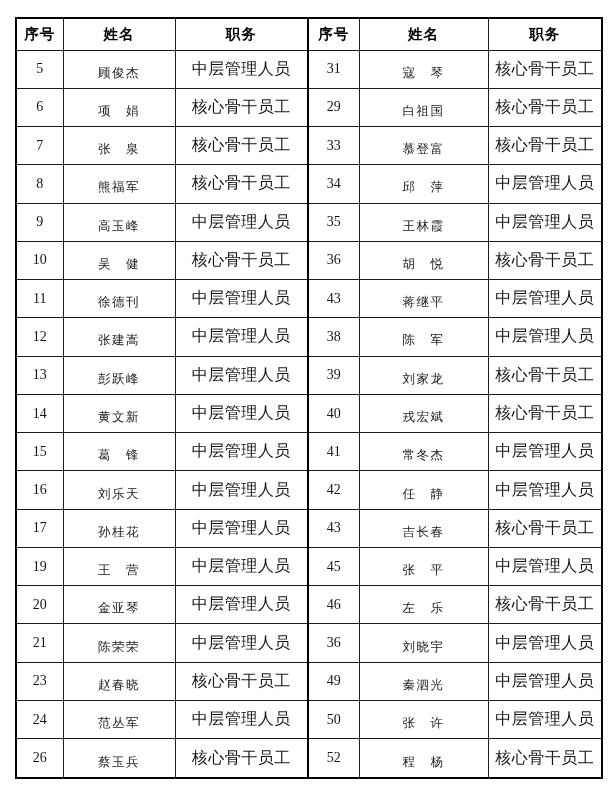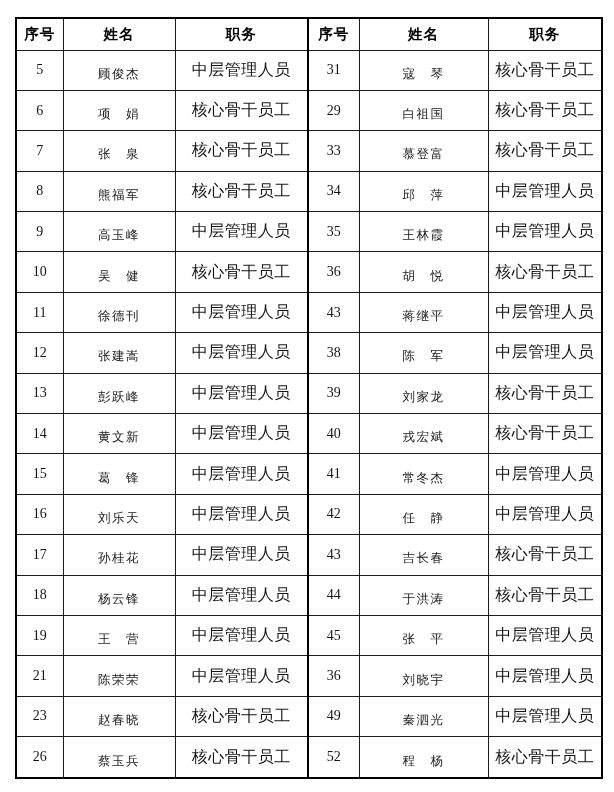--- a/index.html
+++ b/index.html
@@ -187,49 +187,57 @@
         </tr>
         <tr>
           <td class="c-no">17</td>
           <td class="c-name"><span class="nm">孙桂花</span></td>
           <td class="c-title">中层管理人员</td>
           <td class="c-no">43</td>
           <td class="c-name"><span class="nm">吉长春</span></td>
           <td class="c-title">核心骨干员工</td>
         </tr>
         <tr>
-          <td class="c-no">18</td>
-          <td class="c-name"><span class="nm">杨云锋</span></td>
-          <td class="c-title">中层管理人员</td>
-          <td class="c-no">44</td>
-          <td class="c-name"><span class="nm">于洪涛</span></td>
-          <td class="c-title">核心骨干员工</td>
-        </tr>
-        <tr>
           <td class="c-no">19</td>
           <td class="c-name"><span class="nm">王　营</span></td>
           <td class="c-title">中层管理人员</td>
           <td class="c-no">45</td>
           <td class="c-name"><span class="nm">张　平</span></td>
           <td class="c-title">中层管理人员</td>
         </tr>
         <tr>
+          <td class="c-no">20</td>
+          <td class="c-name"><span class="nm">金亚琴</span></td>
+          <td class="c-title">中层管理人员</td>
+          <td class="c-no">46</td>
+          <td class="c-name"><span class="nm">左　乐</span></td>
+          <td class="c-title">核心骨干员工</td>
+        </tr>
+        <tr>
           <td class="c-no">21</td>
           <td class="c-name"><span class="nm">陈荣荣</span></td>
           <td class="c-title">中层管理人员</td>
           <td class="c-no">36</td>
           <td class="c-name"><span class="nm">刘晓宇</span></td>
           <td class="c-title">中层管理人员</td>
         </tr>
         <tr>
           <td class="c-no">23</td>
           <td class="c-name"><span class="nm">赵春晓</span></td>
           <td class="c-title">核心骨干员工</td>
           <td class="c-no">49</td>
           <td class="c-name"><span class="nm">秦泗光</span></td>
+          <td class="c-title">中层管理人员</td>
+        </tr>
+        <tr>
+          <td class="c-no">24</td>
+          <td class="c-name"><span class="nm">范丛军</span></td>
+          <td class="c-title">中层管理人员</td>
+          <td class="c-no">50</td>
+          <td class="c-name"><span class="nm">张　许</span></td>
           <td class="c-title">中层管理人员</td>
         </tr>
         <tr>
           <td class="c-no">26</td>
           <td class="c-name"><span class="nm">蔡玉兵</span></td>
           <td class="c-title">核心骨干员工</td>
           <td class="c-no">52</td>
           <td class="c-name"><span class="nm">程　杨</span></td>
           <td class="c-title">核心骨干员工</td>
         </tr>

